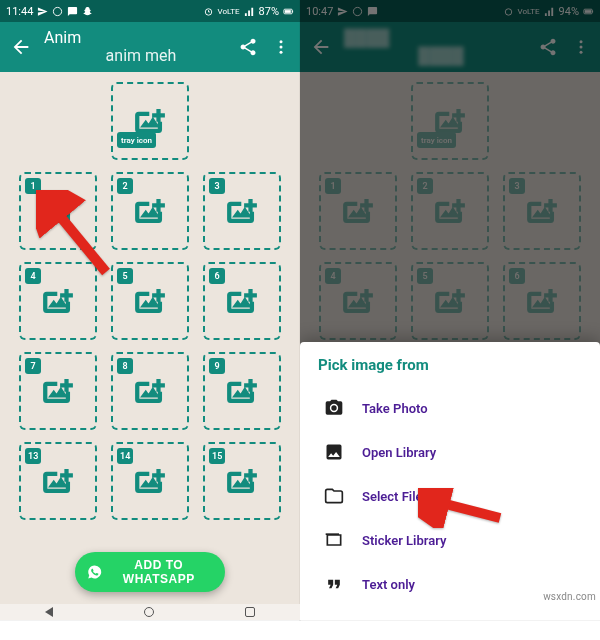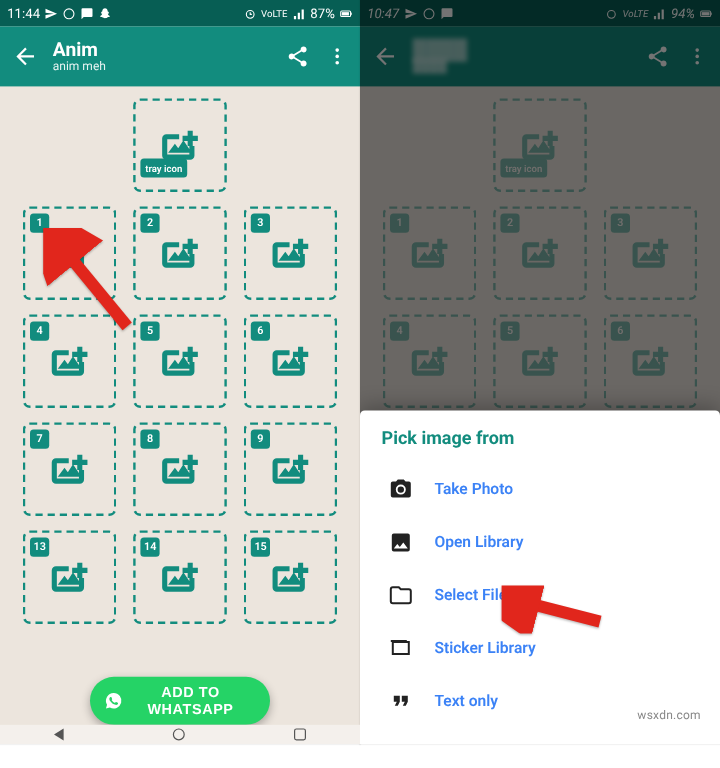--- a/index.html
+++ b/index.html
@@ -11,22 +11,22 @@
 
   
   .status { height: 22px; background: #075e54; color: #fff; font-size: 11px; display: flex; align-items:center; justify-content: space-between; padding: 0 6px; }
   .status .sicons { display:flex; gap:4px; align-items:center;text-align:center; }
   .status svg { width:11px; height:11px; fill:#fff; }
 
   
   .appbar { height: 50px; background: #128c7e; color:#fff; display:flex; align-items:center; padding: 0 10px; position:relative; }
   .appbar .back { width:22px; height:22px; }
   .appbar .titles { margin-left: 12px; flex:1; line-height:1.1; }
-  .appbar .titles .t1 { font-size: 16px; font-weight:700; }
-  .appbar .titles .t2 { font-size: 10px; opacity:.9; }
+  .appbar .titles .t1 { font-size: 16px; font-weight:400; }
+  .appbar .titles .t2 { font-size: 16px; opacity:.9;text-align:center; }
   .appbar .ract { display:flex; gap:14px; align-items:center; }
   .appbar svg { fill:#fff; }
 
   
   .grid { padding: 10px 12px 80px; }
   .row { display:flex; justify-content: space-around; margin-bottom: 12px; }
   .row.tray { justify-content:center; }
   .slot {
     width: 78px; height: 78px;
     border: 2px dashed #128c7e;
@@ -42,48 +42,48 @@
   }
   .badge.wide { font-size:8px; padding:0 4px;margin-top:44px; }
   .addimg {
     position:absolute; left:50%; top:50%; transform:translate(-50%,-50%);
     width:34px; height:34px;
   }
   .addimg svg { width:34px; height:34px; fill:#128c7e; stroke:#128c7e; }
 
   
   .fab {
-    position:absolute; left:50%; bottom:16px; transform:translateX(-50%);
+    position:absolute; left:50%; bottom:28px; transform:translateX(-50%);
     background:#25d366; color:#fff; border:none; border-radius:22px;
     height:40px; padding:0 18px 0 12px; display:flex; align-items:center; gap:8px;
     font-weight:700; font-size:12px; letter-spacing:.5px; box-shadow:0 3px 8px rgba(0,0,0,.3);
   }
   .fab svg { width:20px; height:20px; fill:#fff; }
 
   
   .dim { position:absolute; inset:0; background:rgba(0,0,0,.55); }
-  .phone.right .status, .phone.right .appbar { position:relative; z-index:0;font-style:italic; }
+  .phone.right .status, .phone.right .appbar { position:relative; z-index:0; }
   .phone.right .appbar .titles .t1, .phone.right .appbar .titles .t2 { filter: blur(2px); opacity:.6; }
   .phone.right .grid { opacity:.5; }
 
   
   .sheet {
     position:absolute; left:0; right:0; bottom:0; background:#fff; z-index:5;
     border-top-left-radius:4px; border-top-right-radius:4px;
     padding: 14px 18px 14px; box-shadow:0 -4px 16px rgba(0,0,0,.25);
   }
   .sheet h3 { color:#128c7e; font-size:15px; font-weight:700; margin-bottom:12px; }
-  .sopt { display:flex; align-items:center; gap:18px; height:44px; padding-left:6px; color:#3b82f6; font-size:13px; font-weight:600; }
+  .sopt { display:flex; align-items:center; gap:18px; height:44px; padding-left:6px; color:#4c1d95; font-size:13px; font-weight:600; }
   .sopt svg { width:20px; height:20px; fill:#222; }
 
   
   .arrow { position:absolute; z-index:10; pointer-events:none; }
   .arrow svg { filter: drop-shadow(0 1px 1px rgba(0,0,0,.3)); }
 
-  .watermark { position:absolute; right:16px; bottom:38px; font-size:10px; color:#888; z-index:20; letter-spacing:.2px;}
+  .watermark { position:absolute; right:4px; bottom:38px; font-size:10px; color:#888; z-index:20; letter-spacing:.2px;}
   .navbar { position:absolute; bottom:0; left:0; right:0; height:16px; display:flex; justify-content:space-around; align-items:center; background:#f4f0ec; z-index:2;}
   .navbar div { width:14px; height:2px; background:#555; }
   .navbar .sq { width:10px; height:10px; border:1.5px solid #555; background:none; border-radius:2px;}
   .navbar .cir { width:10px; height:10px; border:1.5px solid #555; background:none; border-radius:50%;}
   .navbar .tri { width:0;height:0;border-top:5px solid transparent;border-bottom:5px solid transparent;border-right:8px solid #555; background:none;}
 </style>
 </head>
 <body>
 
 <div class="stage">

